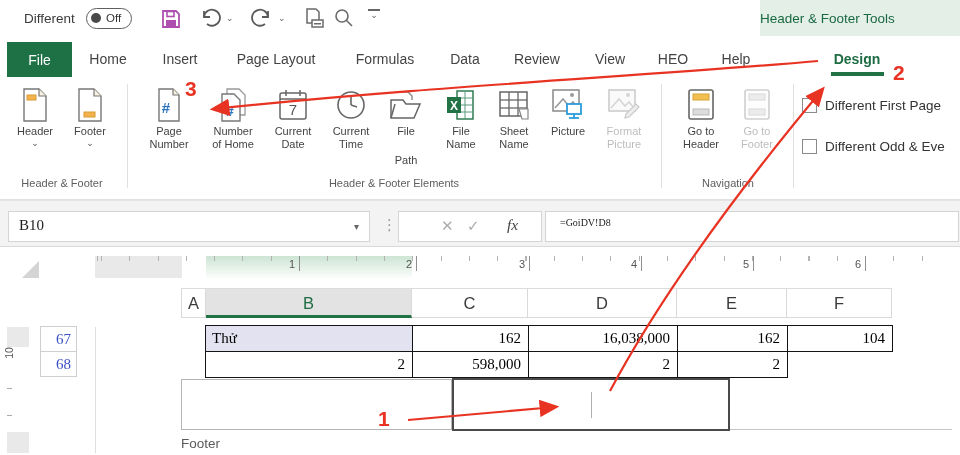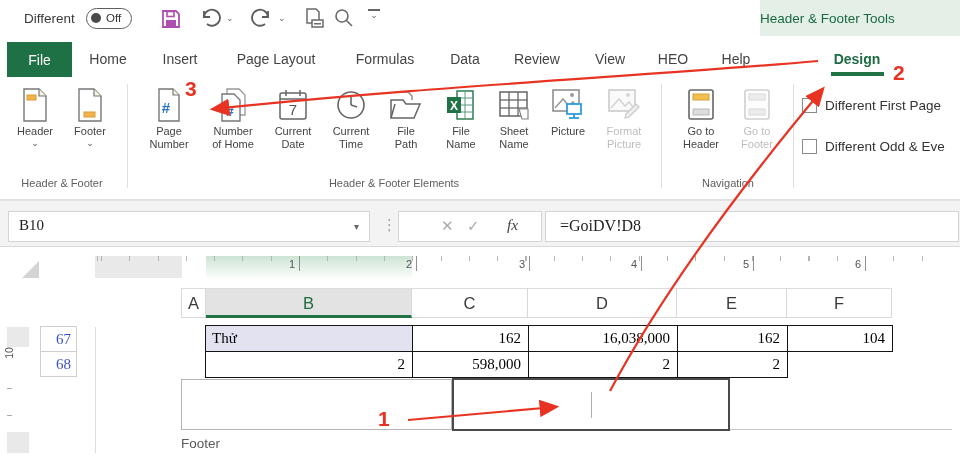--- a/index.html
+++ b/index.html
@@ -41,21 +41,21 @@
   .fbox{background:#fff;border:1px solid #d4d4d4;box-sizing:border-box;}
   .serif{font-family:"Liberation Serif","DejaVu Serif",serif;}
   #namebox{left:8px;top:10px;width:362px;height:31px;}
   #namebox .val{position:absolute;left:10px;top:5px;font-size:15px;color:#222;}
   #namebox .dd{position:absolute;right:10px;top:9px;font-size:10px;color:#666;}
   #fdots{left:382px;top:15px;font-size:15px;color:#9a9a9a;}
   #fxbox{left:398px;top:10px;width:144px;height:31px;}
   .fxi{position:absolute;top:5px;font-size:15px;color:#ababab;}
   #fx-lbl{left:108px;top:4px;font-size:15.5px;color:#444;font-style:italic;}
   #formulabox{left:545px;top:10px;width:414px;height:31px;}
-  #formulabox .val{position:absolute;left:14px;top:5px;font-size:16px;color:#222;}
+  #formulabox .val{position:absolute;left:14px;top:5px;font-size:10px;color:#222;}
   
   #sheet{left:0;top:247px;width:960px;height:208px;background:#fff;}
   .hruler-gray{left:95px;top:9px;width:87px;height:22px;background:#E9E9E9;}
   .hruler-green{left:206px;top:9px;width:206px;height:22px;background:linear-gradient(#CDE4D4,#fbfdfb);}
   .hticks{left:97px;top:9px;width:853px;height:5px;
      background:repeating-linear-gradient(to right,#b3b3b3 0,#b3b3b3 1px,transparent 1px,transparent 28.3px);
      background-position-x:4px;}
   .inchline{top:9px;width:1px;height:15px;background:#8f8f8f;}
   .inchnum{top:11px;width:20px;text-align:right;font-size:11px;color:#555;}
   .corner-tri{left:22px;top:14px;width:0;height:0;border-bottom:17px solid #d4d4d4;border-left:17px solid transparent;}
@@ -231,21 +231,21 @@
     </div>
     <div class="abs bigbtn" style="left:382px;width:48px;">
       <span class="ic">
         <svg width="36" height="34" viewBox="0 0 36 34">
             <path d="M8 4 h12 l4 4 v4" fill="none" stroke="#888" stroke-width="1.4"></path>
             <path d="M3 12 h12 l3 4 h14 l-6 14 h-23 z" fill="#fff" stroke="#666" stroke-width="1.5"></path>
             <path d="M3 30 l4 -14" fill="none" stroke="#666" stroke-width="1.5"></path>
           </svg>
       </span>
       <span class="lbl">File</span>
-      <span class="lbl" style="margin-top:0;">Path</span>
+      <span class="lbl" style="margin-top:16px;">Path</span>
     </div>
     <div class="abs bigbtn" style="left:436px;width:50px;">
       <span class="ic">
         <svg width="32" height="34" viewBox="0 0 32 34">
             <rect x="12" y="3" width="16" height="28" fill="#fff" stroke="#217346" stroke-width="1.4"></rect>
             <line x1="12" y1="10" x2="28" y2="10" stroke="#5b9b7c" stroke-width="1"></line>
             <line x1="12" y1="17" x2="28" y2="17" stroke="#5b9b7c" stroke-width="1"></line>
             <line x1="12" y1="24" x2="28" y2="24" stroke="#5b9b7c" stroke-width="1"></line>
             <line x1="20" y1="3" x2="20" y2="31" stroke="#5b9b7c" stroke-width="1"></line>
             <rect x="2" y="9" width="14" height="16" fill="#217346"></rect>

